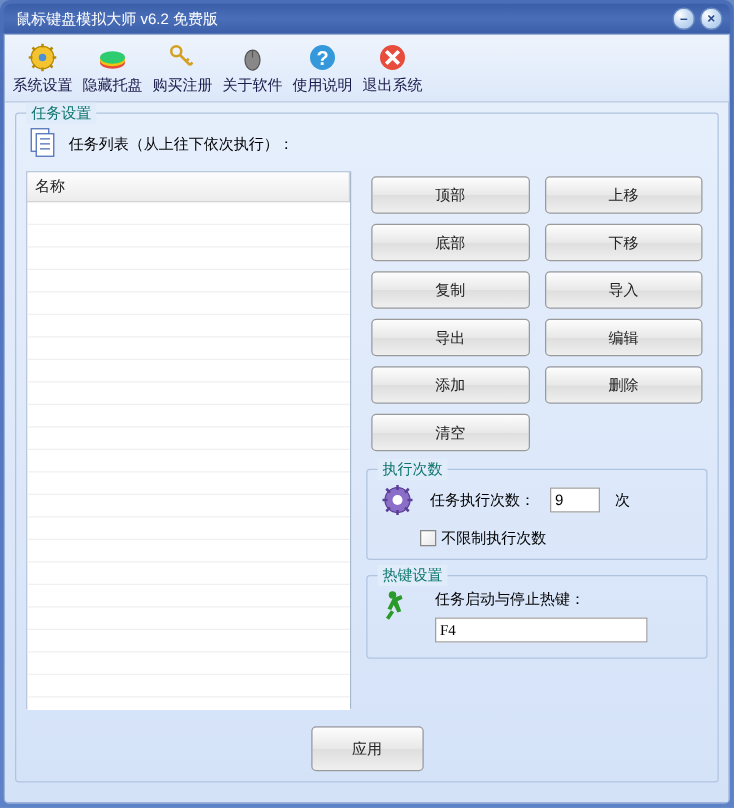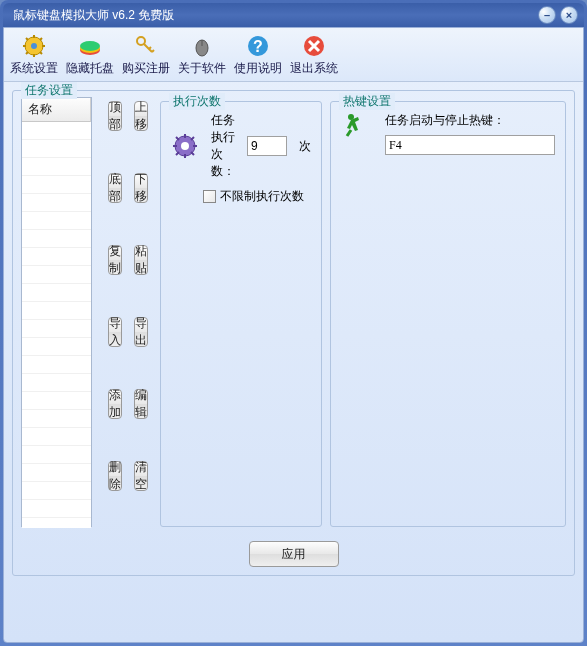--- a/index.html
+++ b/index.html
@@ -18,35 +18,35 @@
 .groupbox { border: 1px solid #b0c4e0; border-radius: 3px; padding: 6px 8px 8px; position: relative; margin-top: 4px; background: transparent; }
 .groupbox-title { position: absolute; top: -9px; left: 8px; background: #e0ecfa; padding: 0 4px; font-size: 12px; color: #0f766e; }
 .task-header { display: flex; align-items: center; gap: 6px; margin: 4px 0 8px; }
 .doc-icon { width: 28px; height: 28px; }
 .main-area { display: flex; gap: 12px; }
 .list-area { width: 260px; }
 .list { border: 1px solid #a8b8d0; background: #fff; height: 430px; }
 .list-header { background: linear-gradient(180deg, #fdfdfd 0%, #ececec 100%); border-bottom: 1px solid #c8c8c8; padding: 3px 6px; font-size: 12px; color: #222; border-right: 1px solid #d0d0d0; }
 .list-body { height: calc(100% - 22px); background: #fff; }
 .list-row { height: 18px; border-bottom: 1px solid #f0f0f0; }
-.right-area { flex: 1; display: flex; flex-direction: row; gap: 8px; }
+.right-area { flex: 1; display: flex; flex-direction: column; gap: 8px; }
 .btn-grid { display: grid; grid-template-columns: 1fr 1fr; gap: 8px 12px; padding: 4px 4px 2px; }
 .btn { height: 30px; background: linear-gradient(180deg, #fdfdfd 0%, #e8e8e8 50%, #dedede 51%, #efefef 100%); border: 1px solid #9a9a9a; border-radius: 4px; cursor: pointer; font-size: 12px; color: #222; display: flex; align-items: center; justify-content: center; }
 .small-group { margin-top: 4px; }
 .exec-row { display: flex; align-items: center; gap: 12px; padding: 4px 2px; }
 .gear-icon { width: 28px; height: 28px; }
 .num-input { width: 40px; height: 20px; border: 1px solid #a0a0a0; padding: 1px 3px; font-size: 12px; background: #fff; }
 .checkbox-row { display: flex; align-items: center; gap: 4px; margin-left: 34px; margin-top: 4px; font-family: Liberation Serif, serif; }
 .checkbox { width: 13px; height: 13px; border: 1px solid #888; background: linear-gradient(135deg,#fff,#e8e8e8); }
 .hotkey-row { display: flex; align-items: flex-start; gap: 16px; padding: 4px 2px; }
 .run-icon { width: 28px; height: 28px; }
 .hotkey-input { width: 170px; height: 20px; border: 1px solid #a0a0a0; padding: 1px 3px; font-size: 12px; background: #fff; margin-top: 4px; font-family: Liberation Serif, serif; }
 .hotkey-col { display: flex; flex-direction: column; gap: 2px; }
 .apply-row { display: flex; justify-content: center; margin-top: 14px; }
-.apply-btn { width: 90px; height: 26px; }
+.apply-btn { width: 90px; height: 36px; }
 </style>
 </head>
 <body>
 
 <div class="window">
   <div class="titlebar">
     <span class="titlebar-text">鼠标键盘模拟大师 v6.2 免费版</span>
     <div class="titlebar-buttons">
       <div class="titlebar-btn">–</div>
       <div class="titlebar-btn">×</div>
@@ -110,20 +110,30 @@
             </svg>
           </span>
         <span class="tool-label">退出系统</span>
       </div>
     </div>
 
     <div class="content">
       <div class="groupbox">
         <span class="groupbox-title">任务设置</span>
 
+        <div class="task-header">
+          <span class="doc-icon"><svg viewBox="0 0 28 28" width="28" height="28">
+                <rect x="4" y="2" width="14" height="18" fill="#fff" stroke="#4a6eb8"></rect>
+                <rect x="8" y="6" width="14" height="18" fill="#fff" stroke="#4a6eb8"></rect>
+                <line x1="11" y1="10" x2="19" y2="10" stroke="#4a6eb8"></line>
+                <line x1="11" y1="14" x2="19" y2="14" stroke="#4a6eb8"></line>
+                <line x1="11" y1="18" x2="19" y2="18" stroke="#4a6eb8"></line>
+              </svg></span>
+          <span>任务列表（从上往下依次执行）：</span>
+        </div>
 
         <div class="main-area">
           <div class="list-area">
             <div class="list">
               <div class="list-header">名称</div>
               <div class="list-body">
                 <div class="list-row"></div>
                 <div class="list-row"></div>
                 <div class="list-row"></div>
                 <div class="list-row"></div>
@@ -149,25 +159,24 @@
             </div>
           </div>
 
           <div class="right-area">
             <div class="btn-grid">
               <div class="btn">顶部</div>
               <div class="btn">上移</div>
               <div class="btn">底部</div>
               <div class="btn">下移</div>
               <div class="btn">复制</div>
-              <div class="btn">粘贴</div>
               <div class="btn">导入</div>
               <div class="btn">导出</div>
+              <div class="btn">编辑</div>
               <div class="btn">添加</div>
-              <div class="btn">编辑</div>
               <div class="btn">删除</div>
               <div class="btn">清空</div>
             </div>
 
             <div class="groupbox small-group">
               <span class="groupbox-title">执行次数</span>
               <div class="exec-row">
                 <span class="gear-icon"><svg viewBox="0 0 28 28" width="28" height="28">
                       <circle cx="14" cy="14" r="10" fill="#8a6ec8" stroke="#5a3e98"></circle>
                       <circle cx="14" cy="14" r="4" fill="#fff"></circle>

